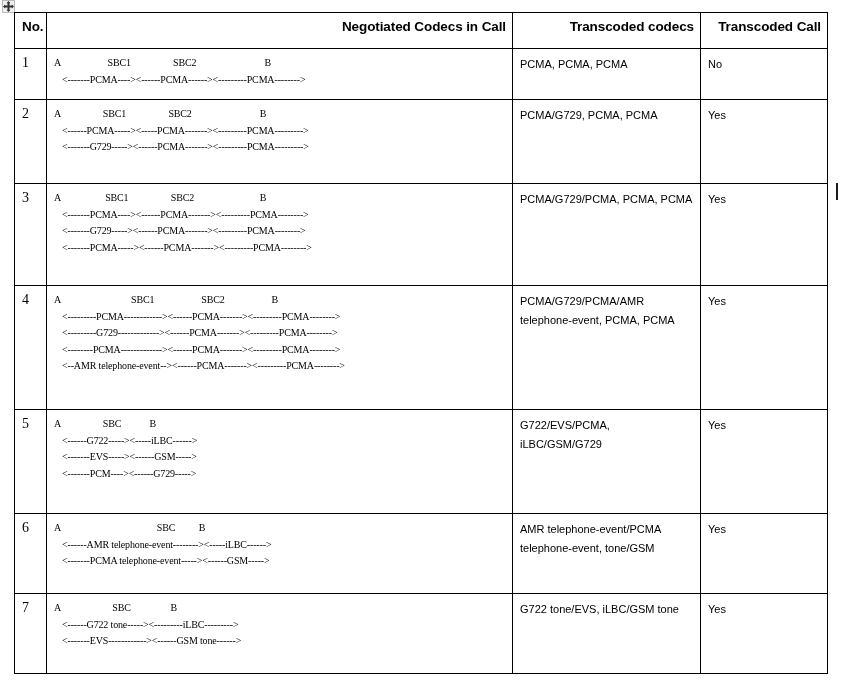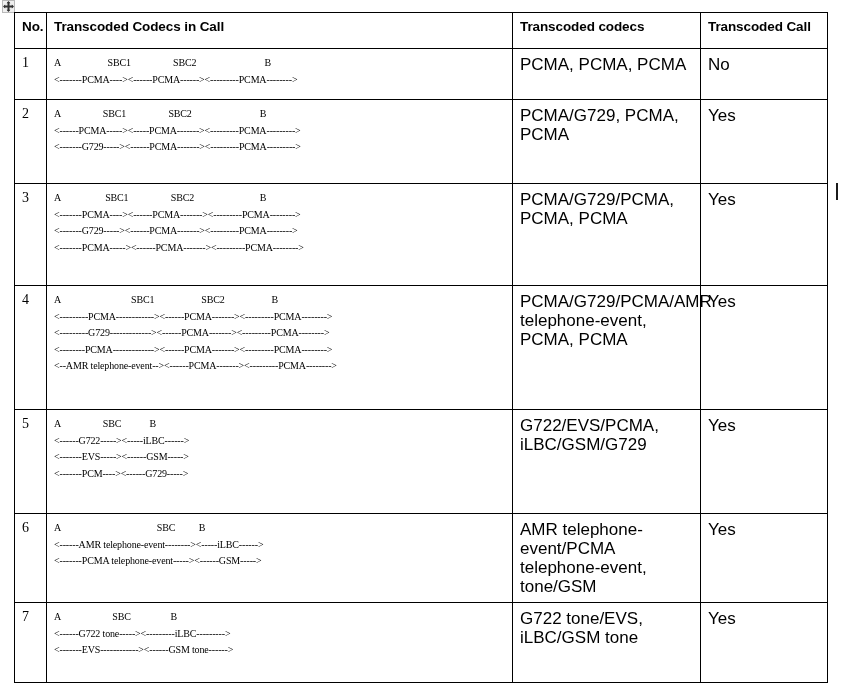--- a/index.html
+++ b/index.html
@@ -58,21 +58,21 @@
   col.c-no      { width: 32px; }
   col.c-diagram { width: 466px; }
   col.c-codecs  { width: 188px; }
   col.c-trans   { width: 127px; }
 
   
   thead th {
     font-family: "Liberation Sans", sans-serif;
     font-weight: bold;
     font-size: 13.5px;
-    text-align: left;
+    text-align: right;
     height: 36px;
     padding-top: 9px;
     letter-spacing: -0.1px;
   }
 
   
   td.num {
     font-family: "Liberation Serif", serif;
     font-size: 14px;
     line-height: 16px;
@@ -82,26 +82,26 @@
   
   td.diagram {
     font-family: "Liberation Serif", serif;
     font-size: 10px;
     line-height: 16.5px;
     white-space: pre;
     padding-top: 7px;
     letter-spacing: -0.15px;
   }
   td.diagram .nodes { display: block; }
-  td.diagram .flow  { display: block; }
+  td.diagram .flow  { display: block; margin-left: 8px; }
 
   
   td.codecs, td.trans {
     font-family: "Liberation Sans", sans-serif;
-    font-size: 17px;
+    font-size: 11px;
     line-height: 19px;
     padding-top: 8px;
   }
 
   
   tr.r1 td { height: 51px; }
   tr.r2 td { height: 84px; }
   tr.r3 td { height: 102px; }
   tr.r4 td { height: 124px; }
   tr.r5 td { height: 104px; }
@@ -129,21 +129,21 @@
 <table id="doc-table">
   <colgroup>
     <col class="c-no">
     <col class="c-diagram">
     <col class="c-codecs">
     <col class="c-trans">
   </colgroup>
   <thead>
     <tr>
       <th>No.</th>
-      <th>Transcoded Codecs in Call</th>
+      <th>Negotiated Codecs in Call</th>
       <th>Transcoded codecs</th>
       <th>Transcoded Call</th>
     </tr>
   </thead>
   <tbody>
 
     <tr class="r1">
       <td class="num">1</td>
       <td class="diagram"><span class="nodes">A                    SBC1                  SBC2                             B</span><span class="flow">&lt;-------PCMA----&gt;&lt;------PCMA------&gt;&lt;---------PCMA--------&gt;</span></td>
       <td class="codecs">PCMA, PCMA, PCMA</td>

